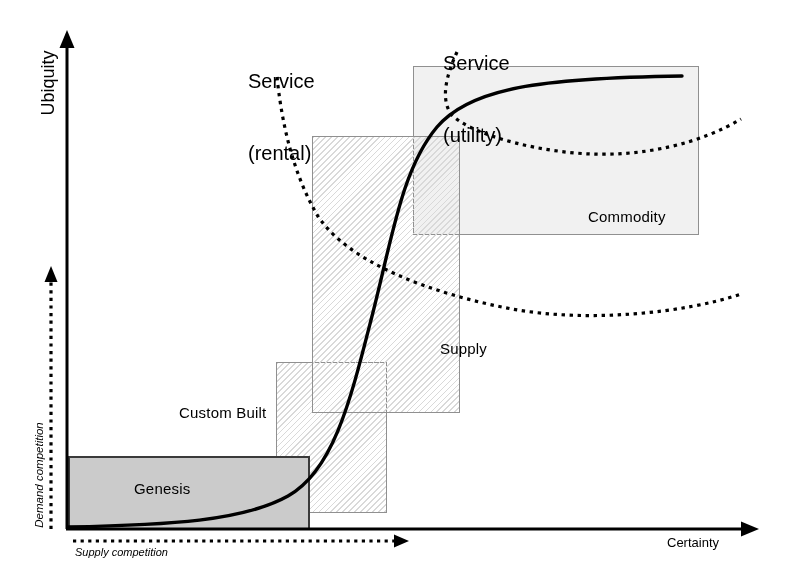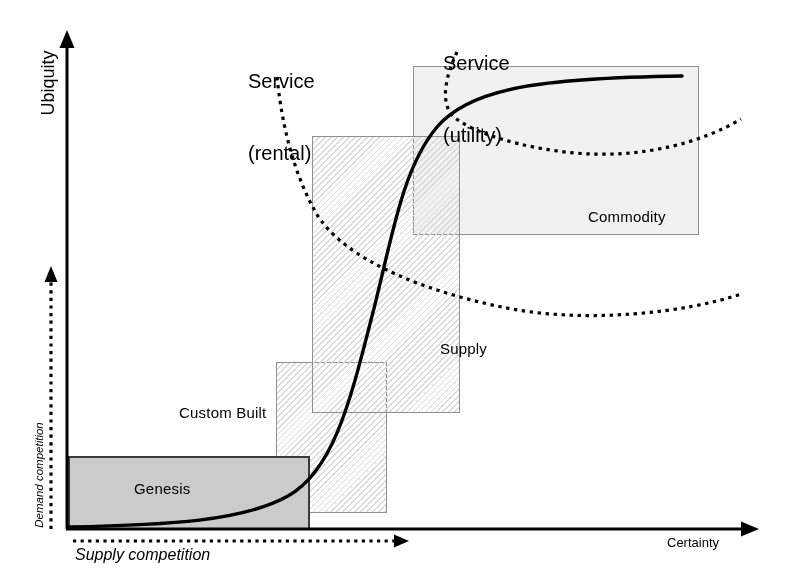--- a/index.html
+++ b/index.html
@@ -48,21 +48,21 @@
   }
   .lbl-service { font-size: 20px; line-height: 24px; }
   .lbl-rental  { left: 248px; top: 21px; }
   .lbl-utility { left: 443px; top: 3px; }
   .lbl-competition { font-style: italic; }
   .lbl-demand {
     left: 39px; top: 475px;
     transform: translate(-50%, -50%) rotate(-90deg);
     font-size: 11.5px;
   }
-  .lbl-supply { left: 75px; top: 546px; font-size: 16px; }
+  .lbl-supply { left: 75px; top: 546px; font-size: 11px; }
 </style>
 </head>
 <body>
 
 <div class="canvas">
 
   <div class="box box-commodity"></div>
   <div class="box box-hatched box-custom"></div>
   <div class="box box-hatched box-product"></div>
   <div class="box box-genesis"></div>

